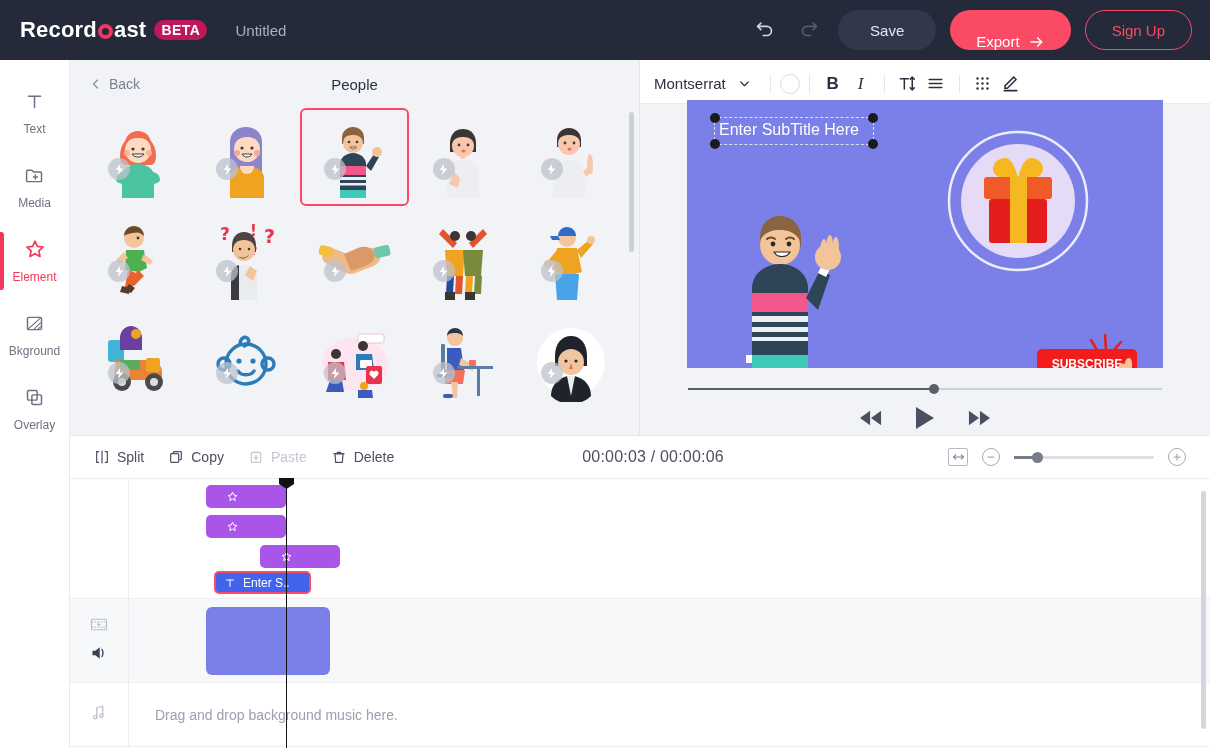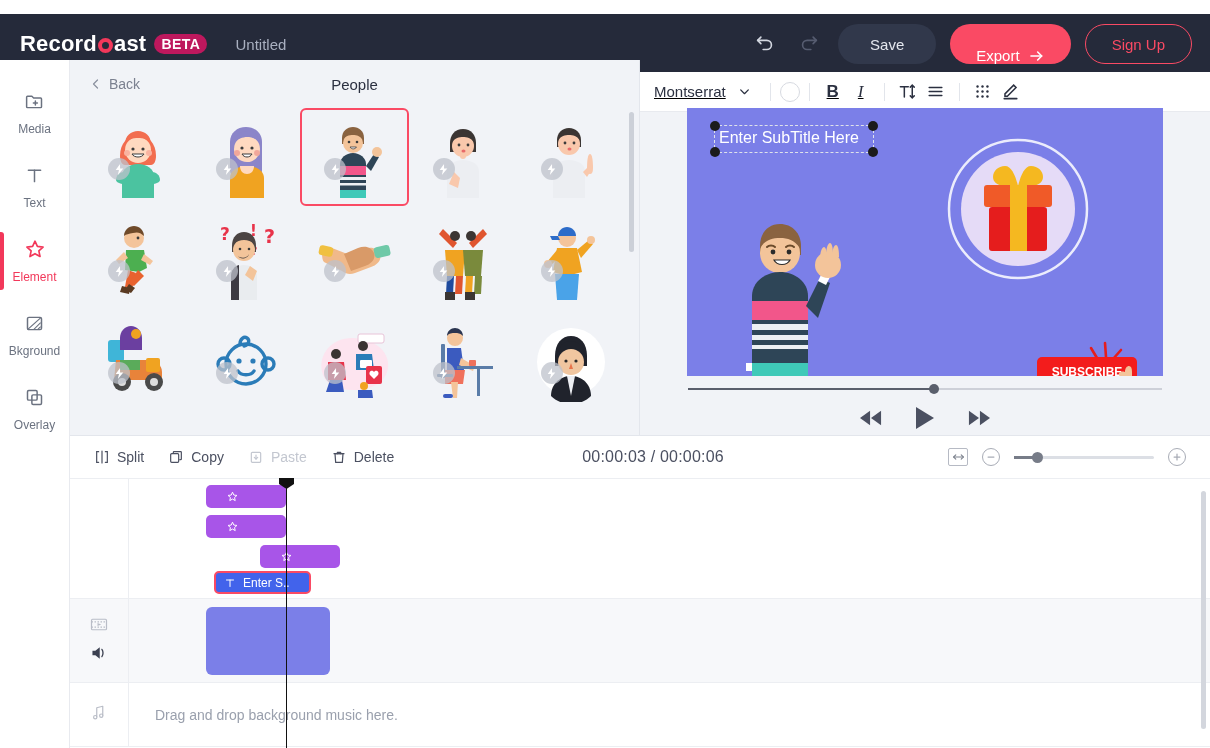--- a/index.html
+++ b/index.html
@@ -7,21 +7,21 @@
     width: 1210px; height: 748px;
     font-family: "Liberation Sans", sans-serif;
     background: #ffffff;
     overflow: hidden;
   }
   .app { position: relative; width: 1210px; height: 748px; }
 
   
   .topbar {
     position: absolute; left: 0; top: 0; width: 1210px; height: 60px;
-    background: #252a3a; display: flex; align-items: center; margin-top: 14px;
+    background: #252a3a; display: flex; align-items: center;
   }
   .logo-wrap { display: flex; align-items: center; margin-left: 20px; }
   .logo-text {
     color: #ffffff; font-size: 22px; font-weight: bold; letter-spacing: .2px;
     display: flex; align-items: center;
   }
   .logo-o {
     display: inline-block; width: 15px; height: 15px; border-radius: 50%;
     border: 4px solid #f2385a; margin: 0 1px; position: relative; top: 1px;
   }
@@ -103,23 +103,22 @@
     border-radius: 50%; background: rgba(190,194,203,.75);
     display: flex; align-items: center; justify-content: center; z-index: 6;
   }
   .panel-scroll {
     position: absolute; right: 5px; top: 52px; width: 5px; height: 140px;
     background: #ccd0d8; border-radius: 3px; cursor: pointer;
   }
 
   
   .preview-area {
-    position: absolute; left: 640px; top: 72px; width: 570px; height: 483px;
+    position: absolute; left: 640px; top: 64px; width: 570px; height: 483px;
     background: #f1f3f7;
-    text-decoration: underline;
   }
   .fmt-toolbar {
     height: 40px; background: #fff; border-bottom: 1px solid #e8eaef;
     display: flex; align-items: center; padding-left: 14px; gap: 0;
   }
   .font-select {
     display: flex; align-items: center; gap: 12px; font-size: 15px;
     color: #2b3040; cursor: pointer; padding-right: 10px;
   }
   .tb-sep { width: 1px; height: 18px; background: #e2e5eb; margin: 0 9px; }
@@ -286,37 +285,37 @@
             <polyline points="13,6 19,12 13,18"></polyline>
           </svg>
       </button>
       <button class="btn-signup">Sign Up</button>
     </div>
   </div>
 
   <div class="rail">
     <div class="rail-item">
       <span>
+        <svg width="21" height="21" viewBox="0 0 24 24" fill="none" stroke="currentColor" stroke-width="1.7" stroke-linecap="round">
+          <line x1="5" y1="6" x2="19" y2="6"></line>
+            <line x1="12" y1="6" x2="12" y2="19"></line>
+        </svg>
+      </span>
+      <span class="rail-label">Text</span>
+    </div>
+
+    <div class="rail-item">
+      <span>
         <svg width="21" height="21" viewBox="0 0 24 24" fill="none" stroke="currentColor" stroke-width="1.7" stroke-linecap="round" stroke-linejoin="round">
           <path d="M3 7a1 1 0 0 1 1-1h5l2 2h8a1 1 0 0 1 1 1v9a1 1 0 0 1-1 1H4a1 1 0 0 1-1-1z"></path>
           <line x1="13" y1="11.5" x2="13" y2="16"></line>
             <line x1="10.7" y1="13.7" x2="15.3" y2="13.7"></line>
         </svg>
       </span>
       <span class="rail-label">Media</span>
-    </div>
-
-    <div class="rail-item">
-      <span>
-        <svg width="21" height="21" viewBox="0 0 24 24" fill="none" stroke="currentColor" stroke-width="1.7" stroke-linecap="round">
-          <line x1="5" y1="6" x2="19" y2="6"></line>
-            <line x1="12" y1="6" x2="12" y2="19"></line>
-        </svg>
-      </span>
-      <span class="rail-label">Text</span>
     </div>
 
     <div class="rail-item active">
       <span>
         <svg width="22" height="22" viewBox="0 0 24 24" fill="none" stroke="currentColor" stroke-width="1.8" stroke-linejoin="round">
           <polygon points="12,3.5 14.6,9.2 20.8,9.9 16.2,14.1 17.5,20.2 12,17.1 6.5,20.2 7.8,14.1 3.2,9.9 9.4,9.2"></polygon>
         </svg>
       </span>
       <span class="rail-label">Element</span>
     </div>

